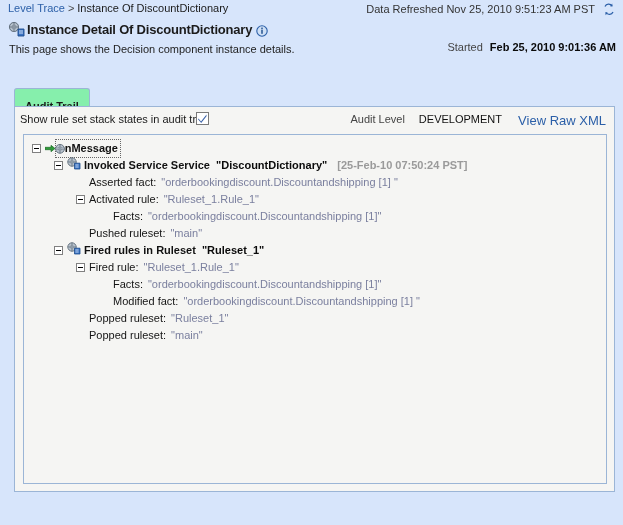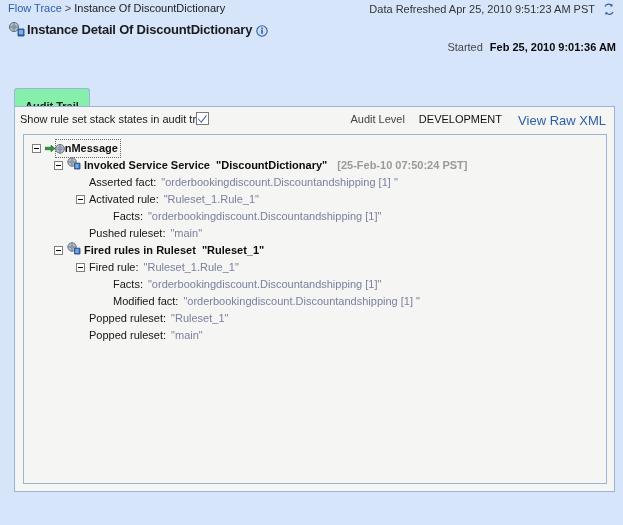--- a/index.html
+++ b/index.html
@@ -247,23 +247,23 @@
   }
 
   
   .arrow-ic { width: 11px; height: 11px; flex:none; margin-right:0px;}
 </style>
 </head>
 <body>
 
 <div class="topbar">
   <div class="breadcrumb">
-    <a href="#">Flow Trace</a><span class="sep">&gt;</span><span class="cur">Instance Of DiscountDictionary</span>
-  </div>
-  <div class="refresh-text">Data Refreshed Apr 25, 2010 9:51:23 AM PST</div>
+    <a href="#">Level Trace</a><span class="sep">&gt;</span><span class="cur">Instance Of DiscountDictionary</span>
+  </div>
+  <div class="refresh-text">Data Refreshed Nov 25, 2010 9:51:23 AM PST</div>
   <div class="refresh-icon">
     <svg width="14" height="13" viewBox="0 0 14 13">
       <path d="M3 3.5 A4 4 0 0 1 10 3" stroke="#2b5fa8" stroke-width="1.3" fill="none"></path>
       <path d="M11 9 A4 4 0 0 1 4 9.5" stroke="#2b5fa8" stroke-width="1.3" fill="none"></path>
       <path d="M10.2 0.6 L10.6 3.6 L8 3.2 Z" fill="#2b5fa8"></path>
       <path d="M3.6 12.2 L3.3 9.2 L5.9 9.7 Z" fill="#2b5fa8"></path>
     </svg>
   </div>
 </div>
 
@@ -281,20 +281,21 @@
     </span>
     <span class="pagetitle">Instance Detail Of DiscountDictionary</span>
     <span class="info-icon">
       <svg width="12" height="12" viewBox="0 0 12 12">
         <circle cx="6" cy="6" r="5.2" fill="#cfe0f5" stroke="#2b5fa8" stroke-width="1.1"></circle>
         <rect x="5.3" y="4.6" width="1.4" height="4.2" fill="#1b4a8a"></rect>
         <rect x="5.3" y="2.6" width="1.4" height="1.4" fill="#1b4a8a"></rect>
       </svg>
     </span>
   </div>
+  <div class="pagesub">This page shows the Decision component instance details.</div>
 
   <div class="idgrid">
     <div class="row">
       <span class="lbl">Started</span>
       <span class="val">Feb 25, 2010 9:01:36 AM</span>
     </div>
   </div>
 </div>
 
 <div class="tabstrip">

